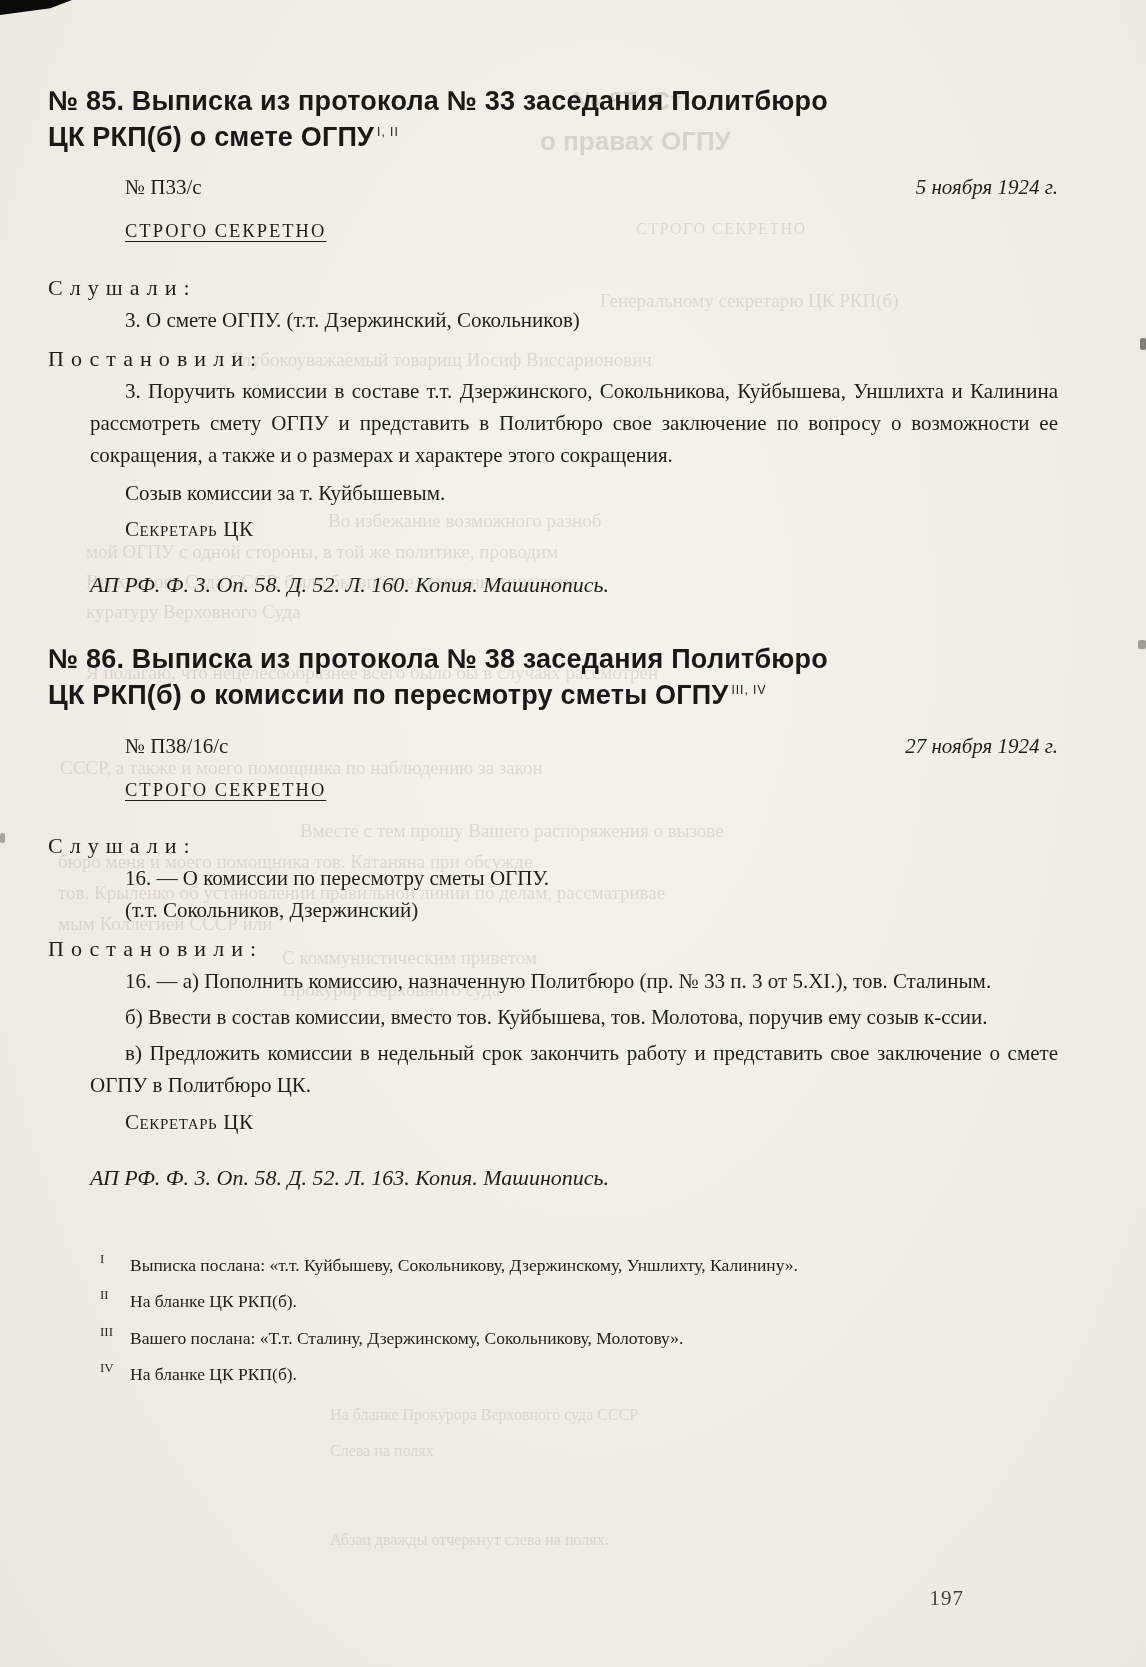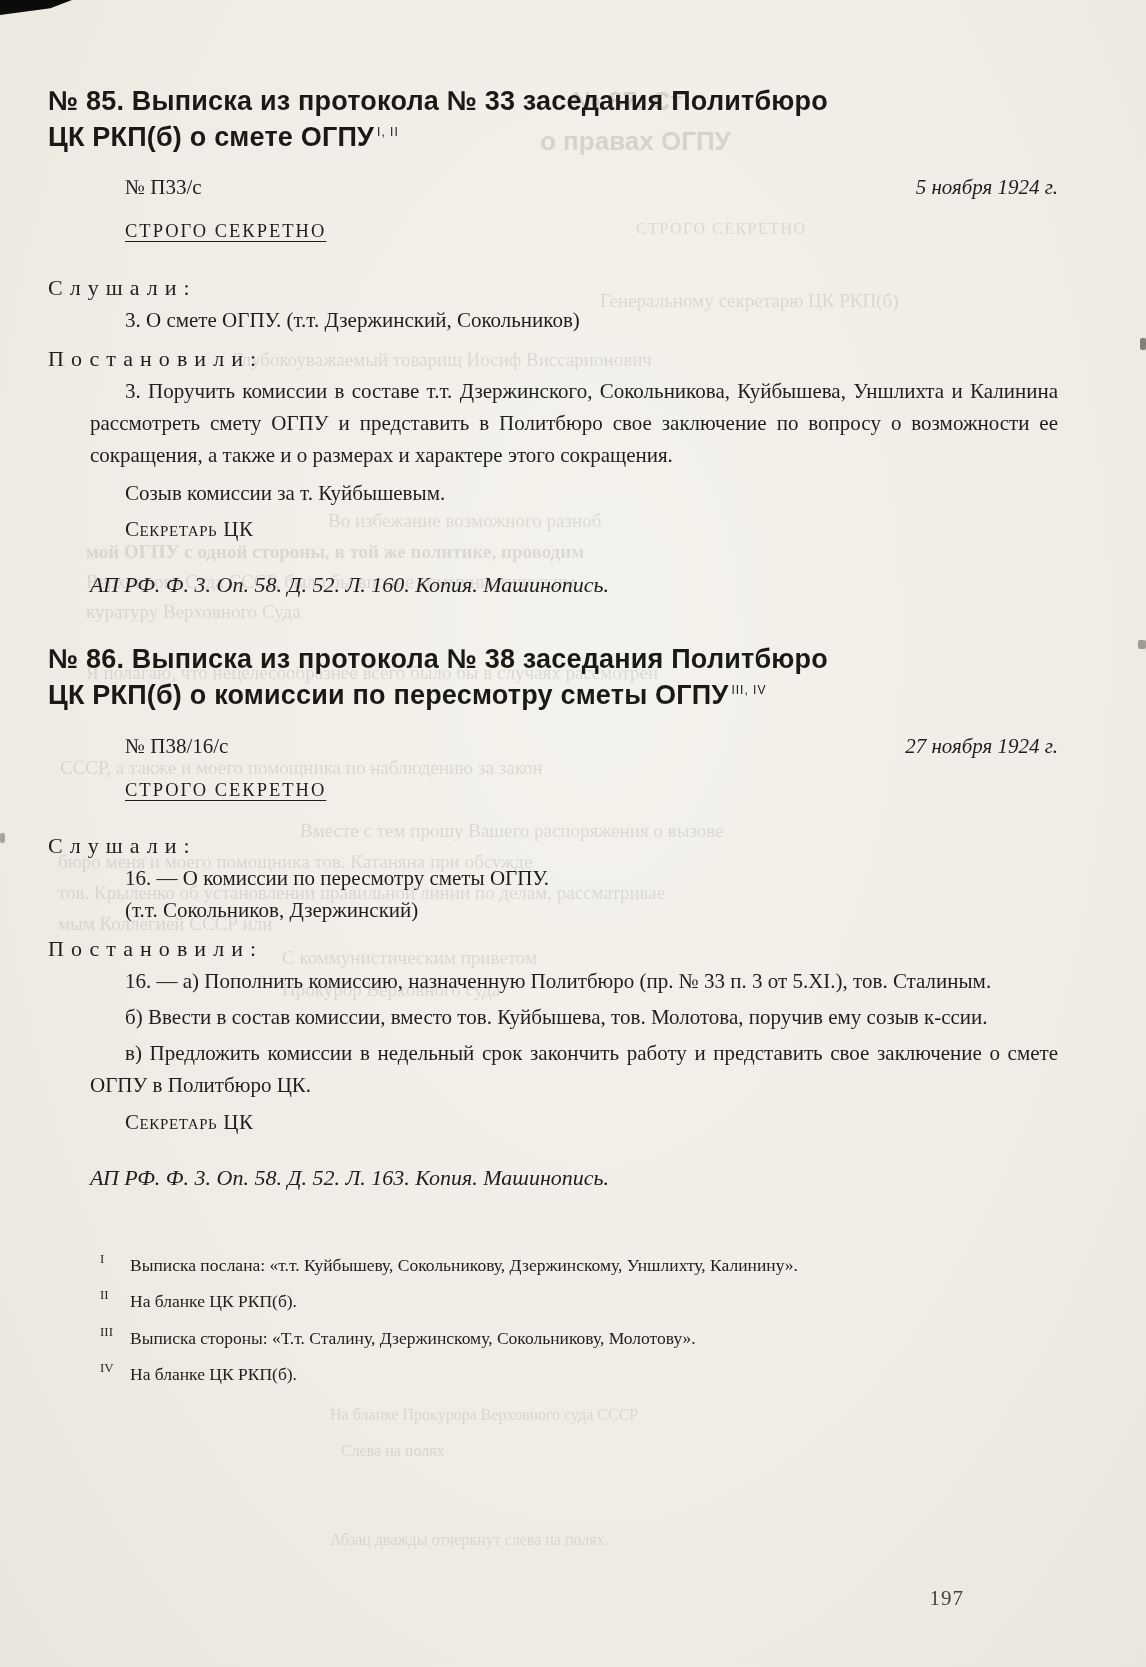--- a/index.html
+++ b/index.html
@@ -25,33 +25,33 @@
     font-size:19px;
     font-family:"Liberation Serif","DejaVu Serif",serif;
   }
   .ghost-bold { font-family:"Liberation Sans","DejaVu Sans",sans-serif; font-weight:700; font-size:26px; opacity:0.20; }
   .g0 { top:86px;  left:572px; }
   .g1 { top:126px; left:540px; }
   .g2 { top:220px; left:636px; font-size:16px; letter-spacing:1.5px; }
   .g3 { top:290px; left:600px; }
   .g4 { top:349px; left:232px; }
   .g5 { top:510px; left:328px; }
-  .g6 { top:541px; left:86px;font-weight:bold; }
+  .g6 { top:541px; left:86px; }
   .g7 { top:571px; left:86px; }
   .g8 { top:601px; left:86px; }
   .g9 { top:662px; left:86px; }
   .g10 { top:757px; left:60px; }
   .g11 { top:820px; left:300px; }
   .g12 { top:851px; left:58px; }
   .g13 { top:882px; left:58px; }
   .g14 { top:913px; left:58px; }
   .g15 { top:947px; left:282px; }
   .g16 { top:979px; left:282px; }
   .g17 { top:1406px; left:330px; font-size:16px; }
-  .g18 { top:1442px; left:330px; font-size:16px;margin-left:11px; }
+  .g18 { top:1442px; left:330px; font-size:16px; }
   .g19 { top:1531px; left:330px; font-size:16px; }
 
   
   .artifact { position:absolute; z-index:2; pointer-events:none; }
   .artifact-tl { top:0; left:0; width:72px; height:15px; background:#0b0b09;
                  clip-path:polygon(0 0, 100% 0, 70% 55%, 0 100%); }
   .artifact-right1 { right:0; top:338px; width:6px; height:12px; background:rgba(40,38,30,0.55); border-radius:2px; }
   .artifact-right2 { right:0; top:640px; width:8px; height:9px;  background:rgba(40,38,30,0.40); border-radius:2px; }
   .artifact-left1  { left:0;  top:833px; width:5px; height:10px; background:rgba(40,38,30,0.35); border-radius:2px; }
 
@@ -216,21 +216,21 @@
       <div class="footnote">
         <span class="fn-marker">I</span>
         <span class="fn-text">Выписка послана: «т.т. Куйбышеву, Сокольникову, Дзержинскому, Уншлихту, Калинину».</span>
       </div>
       <div class="footnote">
         <span class="fn-marker">II</span>
         <span class="fn-text">На бланке ЦК РКП(б).</span>
       </div>
       <div class="footnote">
         <span class="fn-marker">III</span>
-        <span class="fn-text">Выписка стороны: «Т.т. Сталину, Дзержинскому, Сокольникову, Молотову».</span>
+        <span class="fn-text">Вашего послана: «Т.т. Сталину, Дзержинскому, Сокольникову, Молотову».</span>
       </div>
       <div class="footnote">
         <span class="fn-marker">IV</span>
         <span class="fn-text">На бланке ЦК РКП(б).</span>
       </div>
     </div>
 
   </div>
 
   <div class="page-number">197</div>

